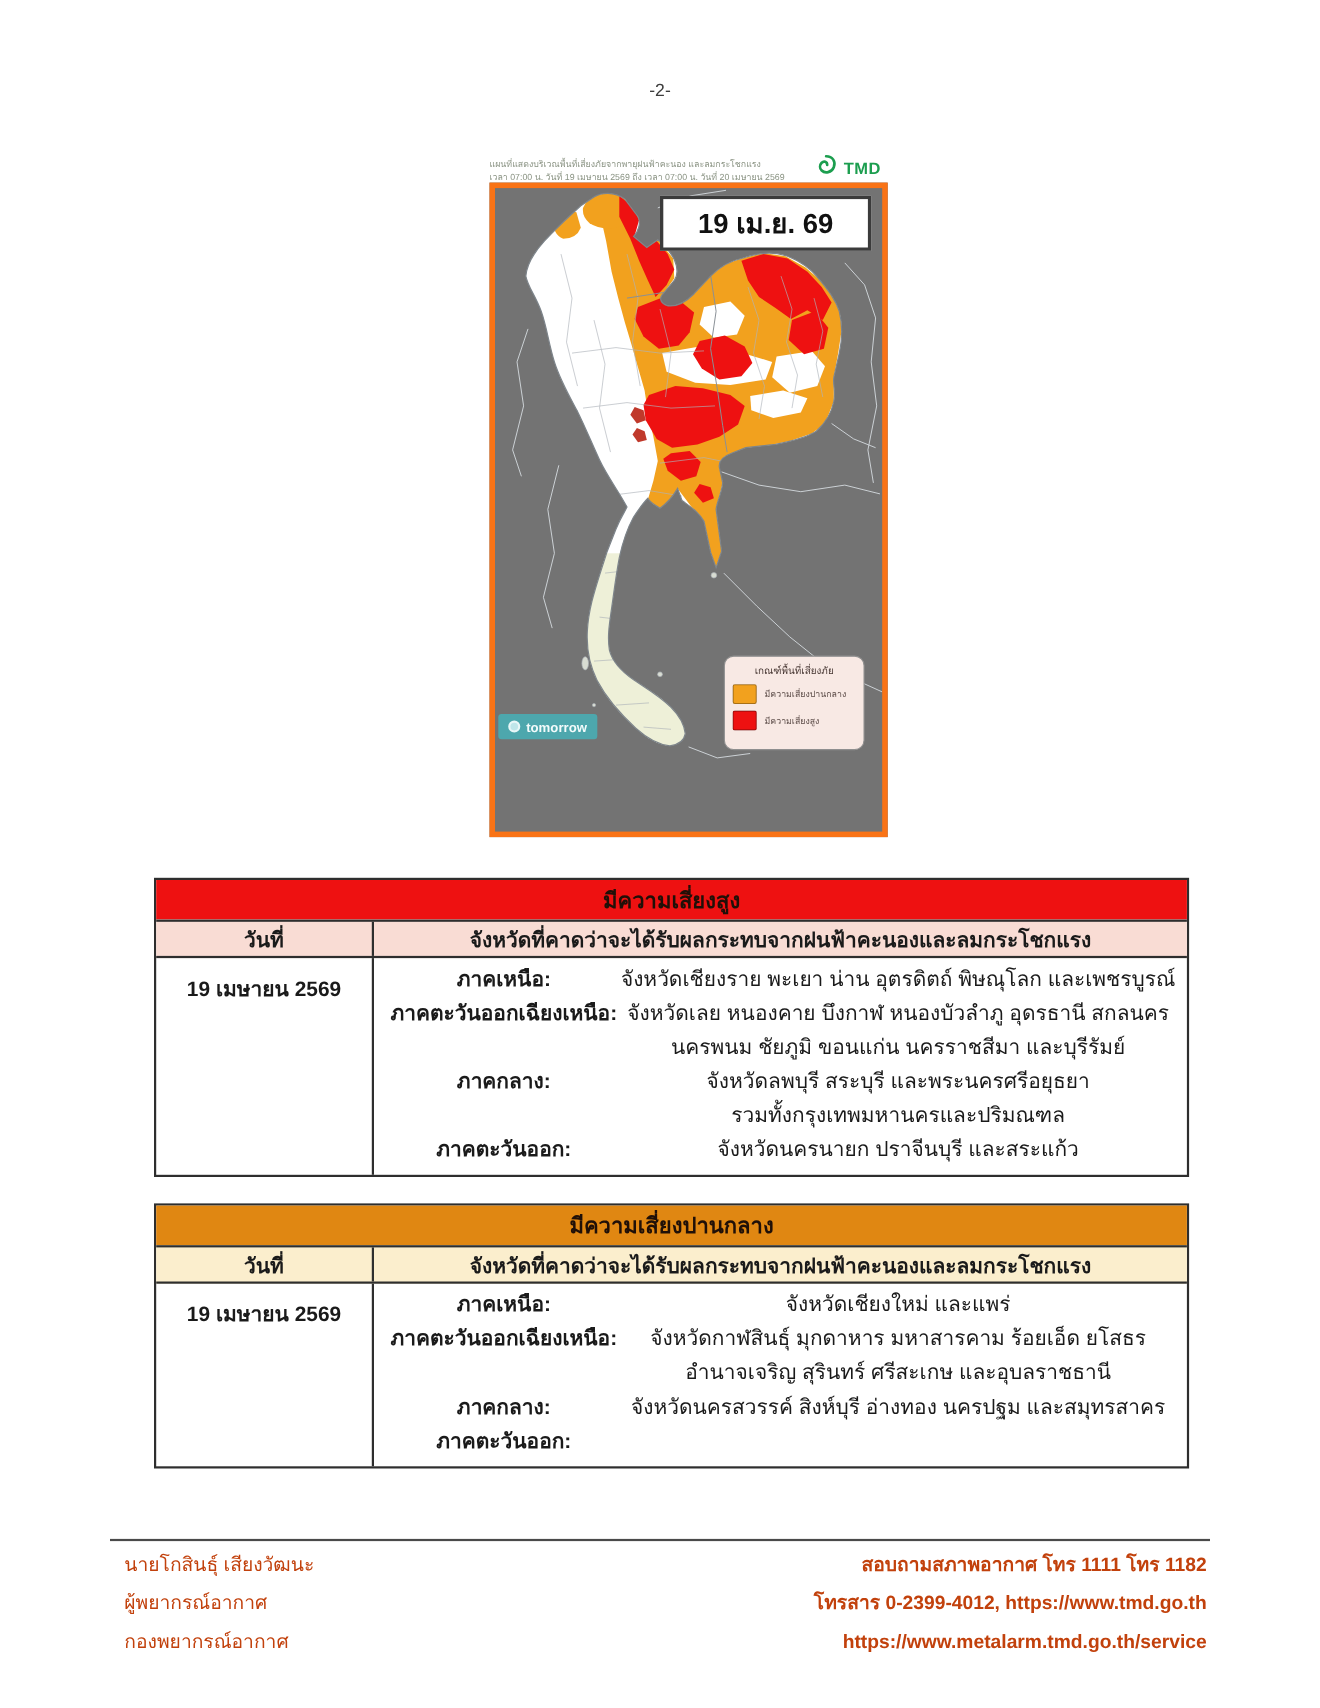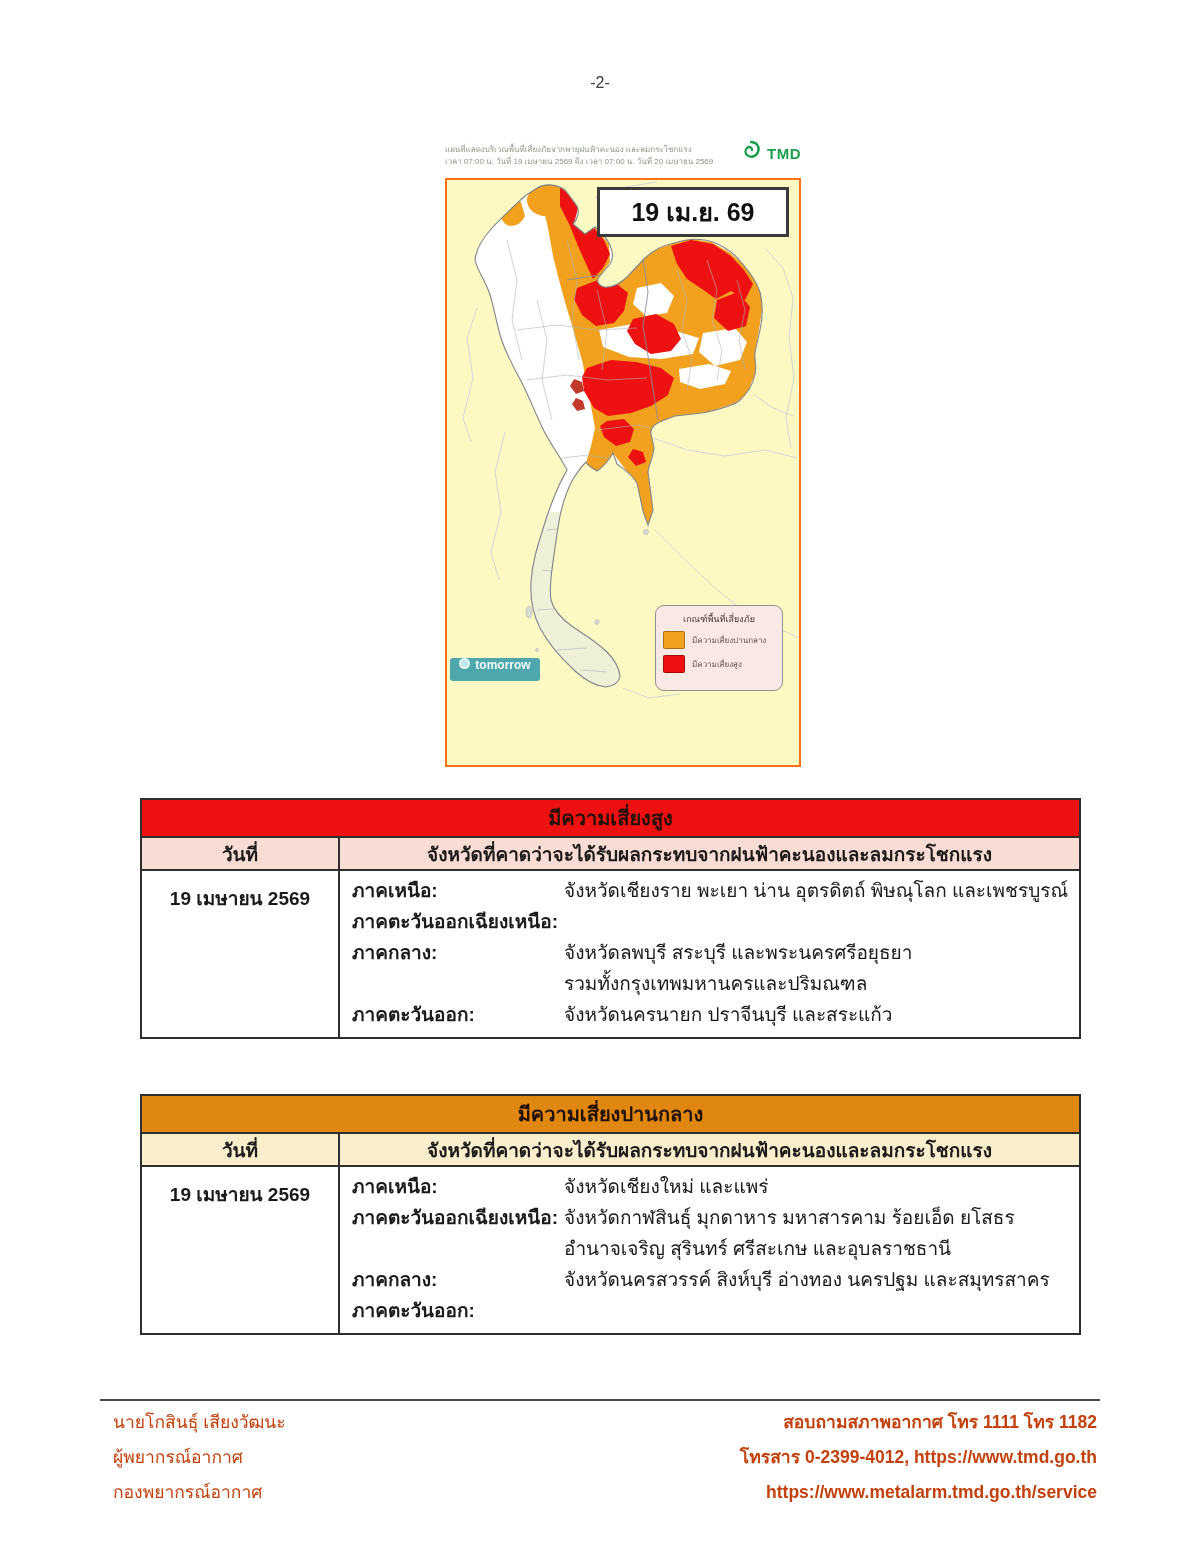--- a/index.html
+++ b/index.html
@@ -9,57 +9,57 @@
   }
   
   .page-number{position:absolute;top:74px;left:0;width:100%;text-align:center;
     font-size:16px;color:#3c3c3c;}
   
   .map-card{position:absolute;left:445px;top:140px;width:356px;height:627px;background:#fff;}
   .map-header{position:relative;height:38px;}
   .map-caption{font-size:8px;line-height:1.45;color:#8a9383;padding-top:4px;width:270px;}
   .map-logos{position:absolute;right:0px;top:0px;display:flex;align-items:center;gap:5px;}
   .tmd-text{color:#1c9e4f;font-weight:bold;font-size:15px;letter-spacing:.5px;}
-  .map-frame{position:absolute;top:38px;left:0;width:352px;height:585px;
-    border:2px solid #f97316;background:#fef9c3;overflow:hidden;}
+  .map-frame{position:absolute;top:26px;left:0;width:352px;height:585px;
+    border:5px solid #f97316;background:#737373;overflow:hidden;}
   .map-frame svg.map{position:absolute;left:0;top:0;}
   .date-box{position:absolute;left:150px;top:7px;width:186px;height:44px;
     background:#fff;border:3px solid #3b3b3b;display:flex;align-items:center;justify-content:center;
     font-size:25px;font-weight:bold;color:#111;}
   .map-legend{position:absolute;left:208px;top:425px;width:112px;height:72px;
     background:#f8e9e4;border:1px solid #8f8f8f;border-radius:9px;padding:6px 7px;}
   .legend-title{font-size:9px;font-weight:normal;color:#43332f;text-align:center;margin-bottom:5px;}
   .legend-row{display:flex;align-items:center;gap:7px;margin-bottom:6px;}
   .legend-swatch{width:20px;height:16px;border:1px solid rgba(0,0,0,.3);border-radius:2px;flex-shrink:0;}
   .swatch-orange{background:#F2A11E;}
   .swatch-red{background:#EE1111;}
   .legend-label{font-size:8px;color:#5a4a46;}
   .tomorrow-badge{position:absolute;left:3px;top:478px;width:90px;height:23px;background:#4da7ad;
-    border-radius:3px;display:flex;align-items:flex-start;justify-content:center;gap:5px;
+    border-radius:3px;display:flex;align-items:center;justify-content:center;gap:5px;
     color:#f2fbfb;font-size:12px;font-weight:bold;}
   .tomorrow-dot{width:11px;height:11px;border-radius:50%;background:#bfe6ea;border:2px solid #e8f7f8;box-sizing:border-box;}
   
   .risk-table{position:absolute;left:140px;width:937px;border:2px solid #2e2e2e;background:#fff;}
   .table-1{top:798px;}
   .table-2{top:1094px;}
   .table-title{height:36px;display:flex;align-items:center;justify-content:center;
     font-size:20px;font-weight:bold;color:#201008;}
   .title-red{background:#EE1111;}
   .title-orange{background:#E08712;}
   .table-subhead{display:flex;border-top:2px solid #2e2e2e;border-bottom:2px solid #2e2e2e;height:31px;}
   .subhead-pink{background:#F9DCD4;}
   .subhead-cream{background:#FBEECD;}
   .subhead-date{width:196px;flex-shrink:0;border-right:2px solid #2e2e2e;display:flex;
     align-items:center;justify-content:center;font-weight:bold;font-size:19px;}
   .subhead-impact{flex:1;display:flex;align-items:center;justify-content:center;font-weight:bold;font-size:19px;}
   .table-body{display:flex;}
   .body-date{width:196px;flex-shrink:0;border-right:2px solid #2e2e2e;text-align:center;
     padding-top:12px;font-weight:bold;font-size:19px;}
   .body-content{flex:1;padding:4px 10px 7px 12px;}
-  .region-row{display:flex;font-size:19px;line-height:31px;}
+  .region-row{display:flex;font-size:19px;line-height:31px;text-align:center;}
   .region-label{width:212px;flex-shrink:0;font-weight:bold;}
   .region-provinces{flex:1;white-space:pre-line;}
   
   .footer-rule{position:absolute;left:100px;top:1399px;width:1000px;height:2px;background:#4a4a4a;}
   .doc-footer{position:absolute;left:113px;top:1405px;width:984px;display:flex;
     justify-content:space-between;font-size:17.5px;color:#c2410c;line-height:35px;}
   .footer-right{text-align:right;font-weight:bold;}
 </style>
 </head>
 <body>
@@ -197,20 +197,22 @@
   </div>
   <div class="table-body">
     <div class="body-date">19 เมษายน 2569</div>
     <div class="body-content">
       <div class="region-row">
         <span class="region-label">ภาคเหนือ:</span>
         <span class="region-provinces">จังหวัดเชียงราย พะเยา น่าน อุตรดิตถ์ พิษณุโลก และเพชรบูรณ์</span>
       </div>
       <div class="region-row">
         <span class="region-label">ภาคตะวันออกเฉียงเหนือ:</span>
+        <span class="region-provinces">จังหวัดเลย หนองคาย บึงกาฬ หนองบัวลำภู อุดรธานี สกลนคร
+นครพนม ชัยภูมิ ขอนแก่น นครราชสีมา และบุรีรัมย์</span>
       </div>
       <div class="region-row">
         <span class="region-label">ภาคกลาง:</span>
         <span class="region-provinces">จังหวัดลพบุรี สระบุรี และพระนครศรีอยุธยา
 รวมทั้งกรุงเทพมหานครและปริมณฑล</span>
       </div>
       <div class="region-row">
         <span class="region-label">ภาคตะวันออก:</span>
         <span class="region-provinces">จังหวัดนครนายก ปราจีนบุรี และสระแก้ว</span>
       </div>

